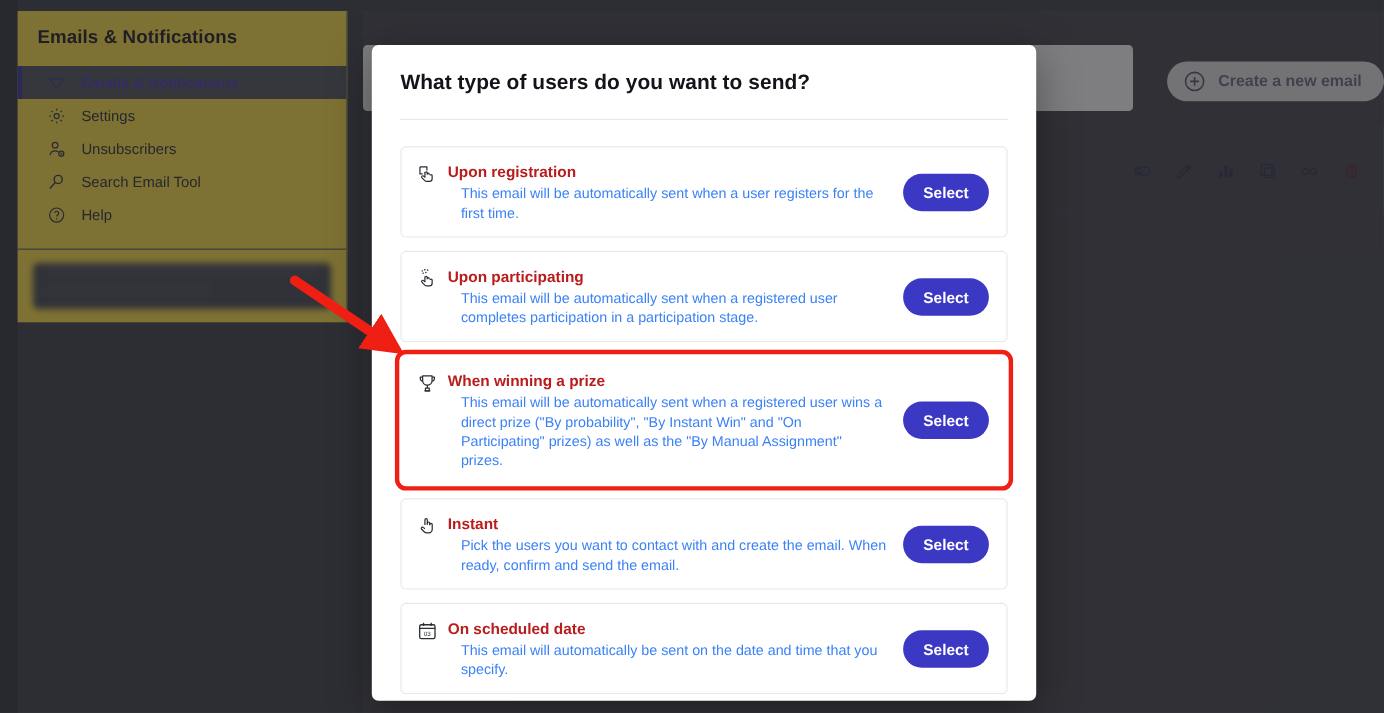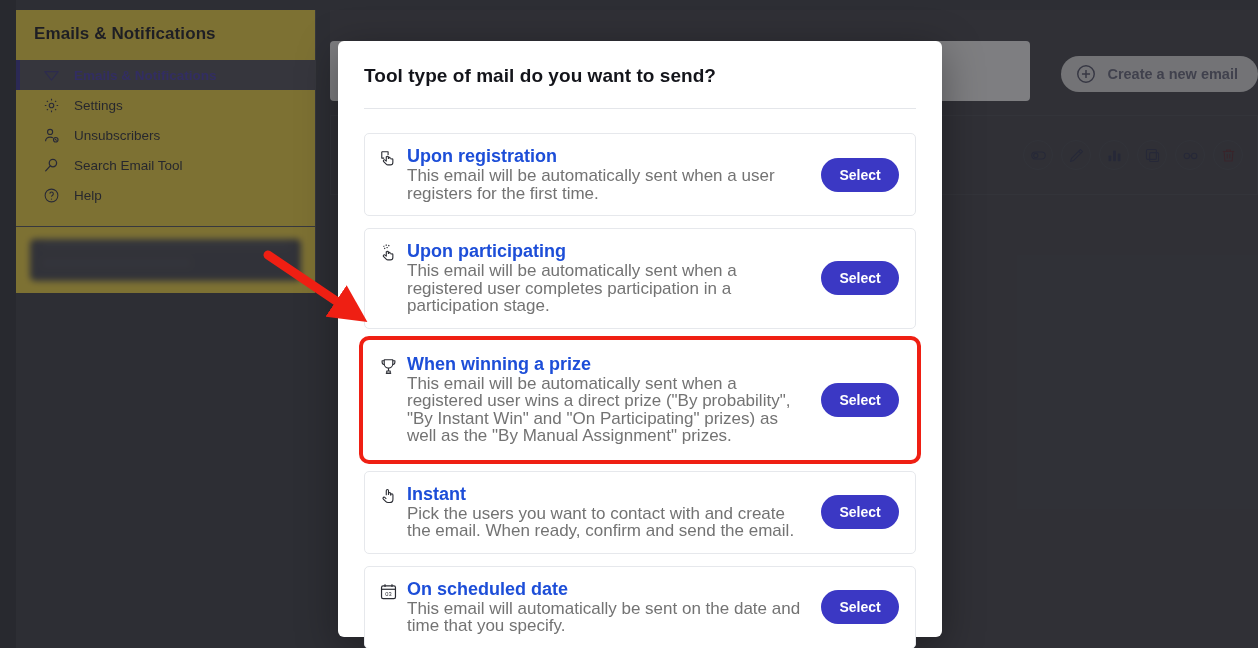--- a/index.html
+++ b/index.html
@@ -158,26 +158,27 @@
   }
   .option-icon {
     width: 24px; flex: 0 0 24px;
     align-self: flex-start;
     margin-top: 2px;
     color: #2b2d34;
   }
   .option-icon svg { width: 19px; height: 19px; display: block; }
   .option-text { flex: 1 1 auto; padding-left: 4px; padding-right: 14px; }
   .option-name {
-    font-size: 18px; font-weight: bold; color: #1d4ed8;
+    font-size: 14px; font-weight: bold; color: #b91c1c;
     line-height: 19px;
   }
   .option-desc {
-    font-size: 17px; color: #737373; line-height: 17.5px;
+    font-size: 13px; color: #3b82f6; line-height: 17.5px;
     margin-top: 1px;
+    margin-left: 12px;
   }
   .select-btn {
     flex: 0 0 auto;
     width: 78px; height: 34px;
     border-radius: 17px;
     background: #3b38c4;
     color: #ffffff;
     font-size: 14px; font-weight: bold;
     display: flex; align-items: center; justify-content: center;
     cursor: pointer;
@@ -336,21 +337,21 @@
 
       </div>
     </div>
 
   </div>
 
   <div class="overlay"></div>
 </div>
 
 <div class="modal">
-  <div class="modal-title">Tool type of mail do you want to send?</div>
+  <div class="modal-title">What type of users do you want to send?</div>
   <div class="modal-rule"></div>
 
   <div class="options">
 
     <div class="option-card">
       <div class="option-icon">
         <svg viewBox="0 0 24 24" fill="none" stroke="currentColor" stroke-width="1.4" stroke-linejoin="round">
             <path d="M3.5 3.5h8v4"></path>
             <path d="M3.5 3.5v8h3"></path>
             <path d="M9.2 9.4v5.9l-1.4-1.3c-.6-.6-1.6-.5-2.1.2-.4.6-.3 1.3.2 1.8l3.2 3.2c.6.6 1.4.9 2.2.9h3.1c1.7 0 3.1-1.4 3.1-3.1v-3.6c0-.6-.5-1.1-1.1-1.1-.6 0-1.1.5-1.1 1.1"></path>

